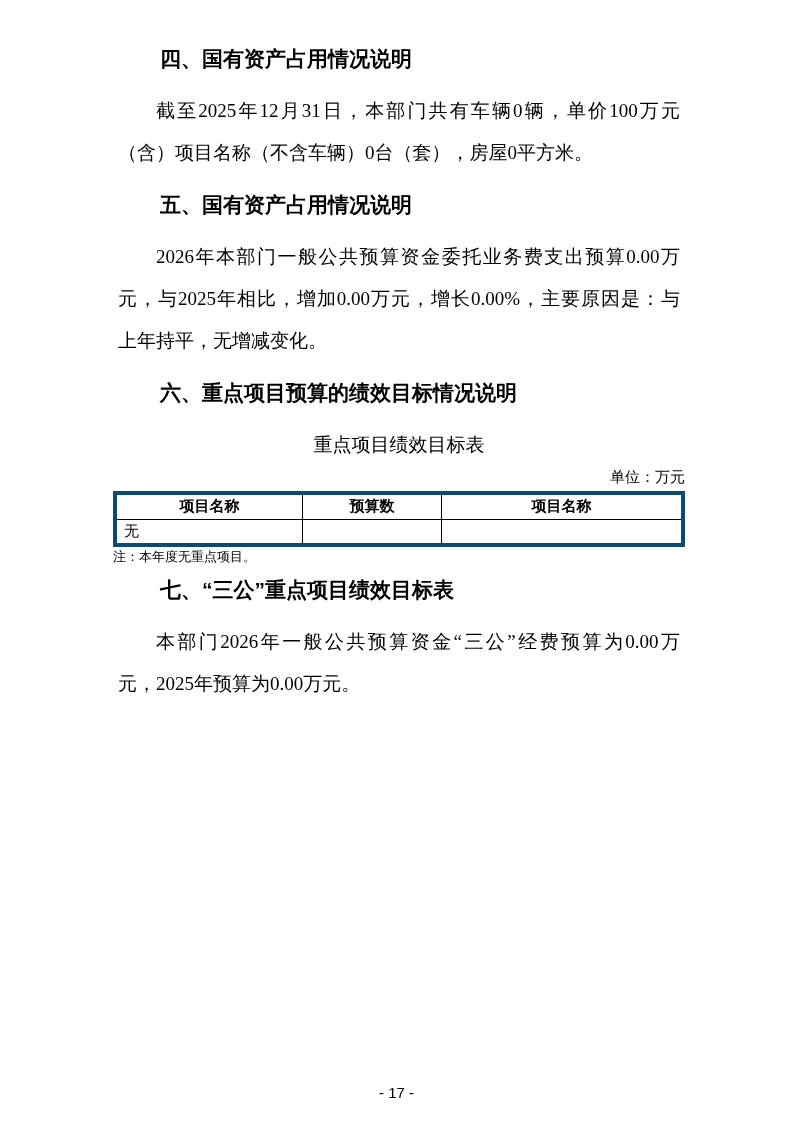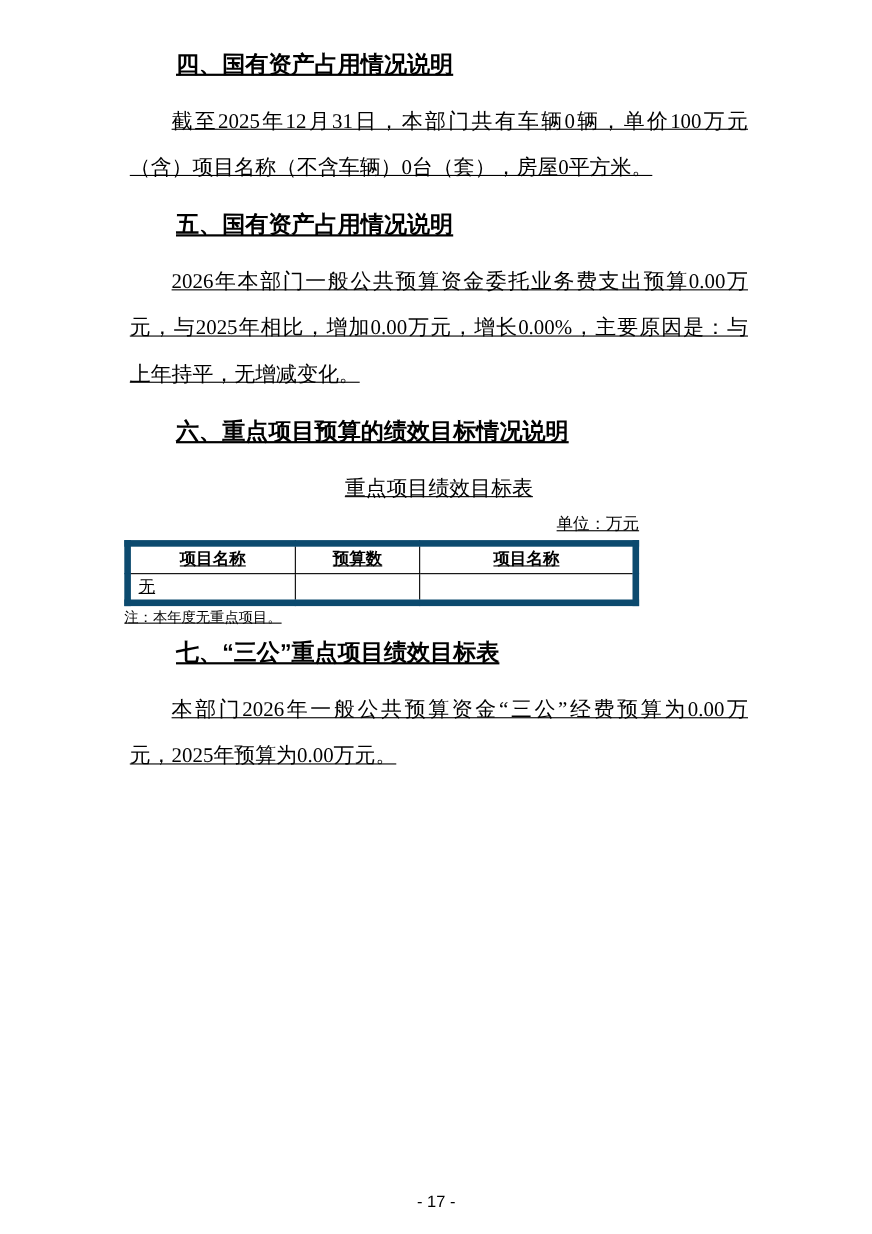--- a/index.html
+++ b/index.html
@@ -10,21 +10,20 @@
     background: #ffffff;
     overflow: hidden;
     color: #000000;
     font-family: "Liberation Serif", "DejaVu Serif", serif;
   }
   .content {
     position: absolute;
     left: 118px;
     top: 46px;
     width: 562px;
-    text-decoration: underline;
   }
   .heading {
     font-family: "Liberation Sans", "DejaVu Sans", sans-serif;
     font-weight: bold;
     font-size: 21px;
     line-height: 26px;
     padding-left: 42px;
     margin: 0 0 18px 0;
   }
   .heading.mt18 { margin-top: 18px; }
@@ -39,32 +38,32 @@
   }
   .line.last { text-align: left; text-align-last: left; white-space: normal; }
   .line.indent { text-indent: 38px; }
   .table-title {
     font-size: 19px;
     line-height: 42px;
     text-align: center;
     margin: 0;
   }
   .table-block {
-    width: 468px;
+    width: 572px;
     margin-left: -5px;
   }
   .unit-label {
     font-size: 15px;
     line-height: 22px;
     text-align: right;
   }
   table.perf-table {
     width: 100%;
     border-collapse: collapse;
-    border: 6px solid #0c4a6e;
+    border: 4px solid #0c4a6e;
     margin-top: 3px;
     table-layout: fixed;
   }
   table.perf-table th {
     border: 1px solid #000;
     font-family: "Liberation Sans", "DejaVu Sans", sans-serif;
     font-weight: bold;
     font-size: 15px;
     padding: 2px 0 3px 0;
     text-align: center;

